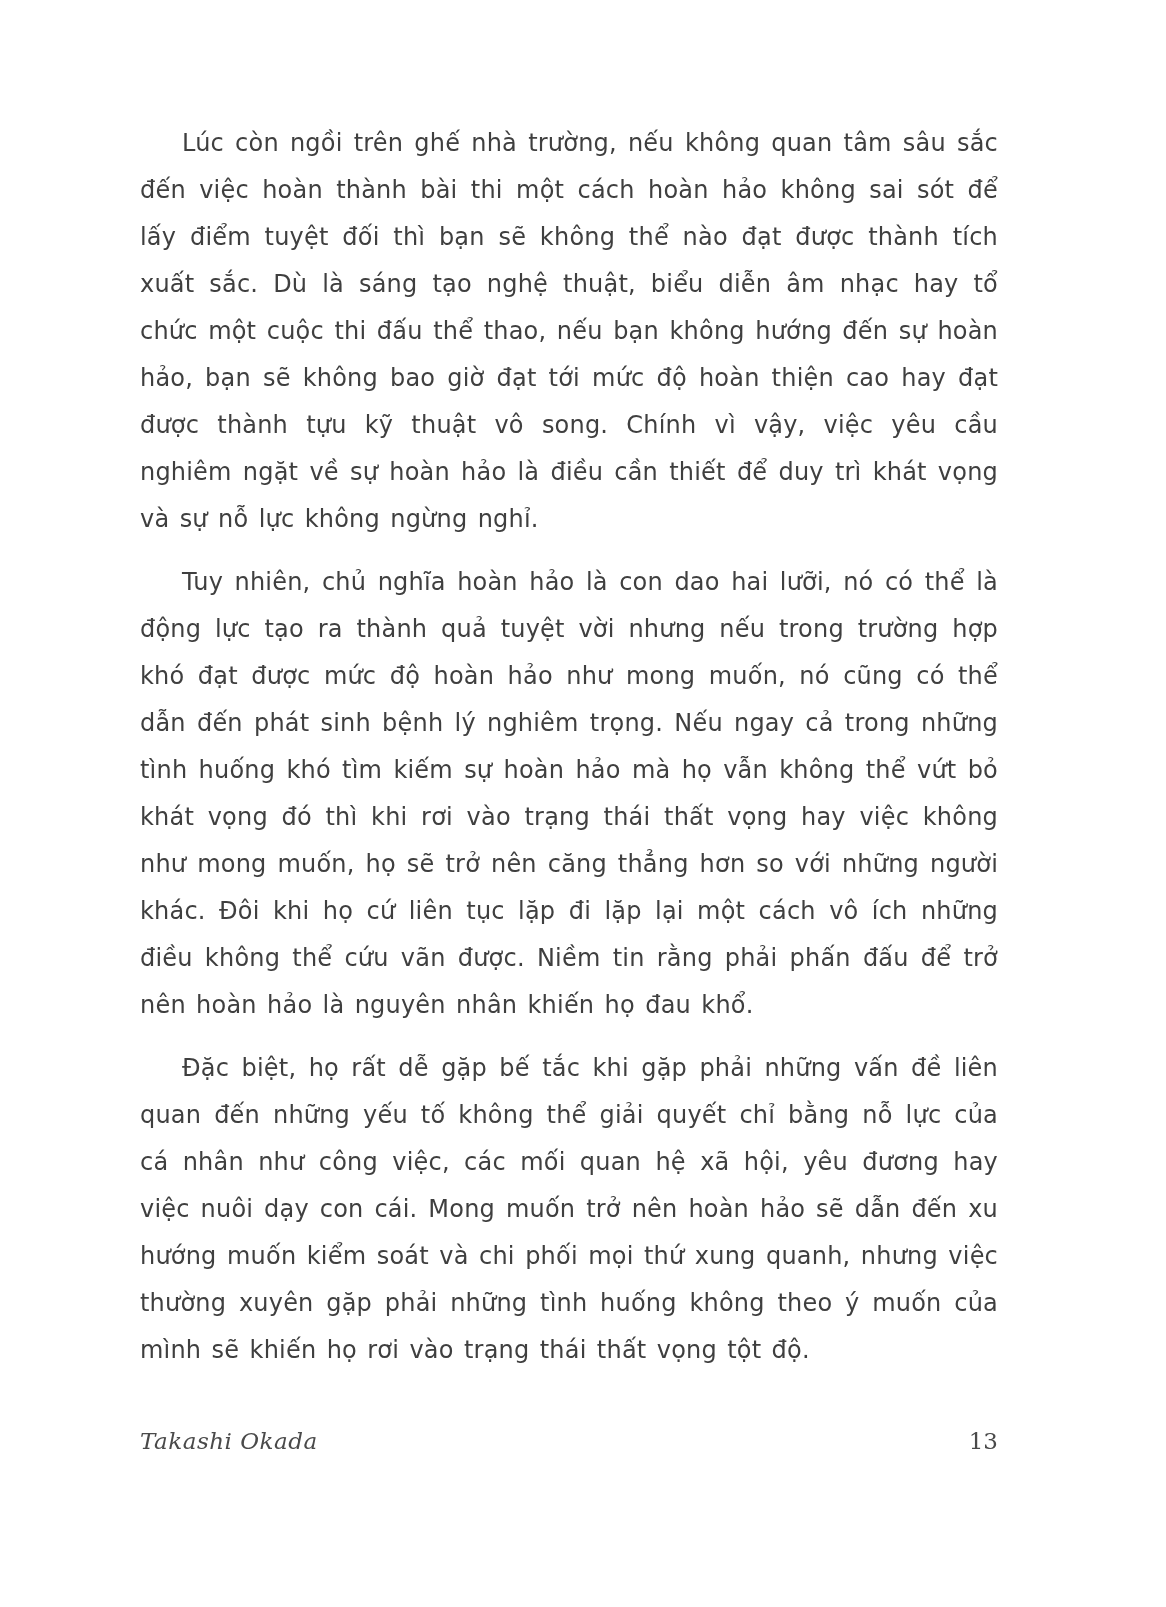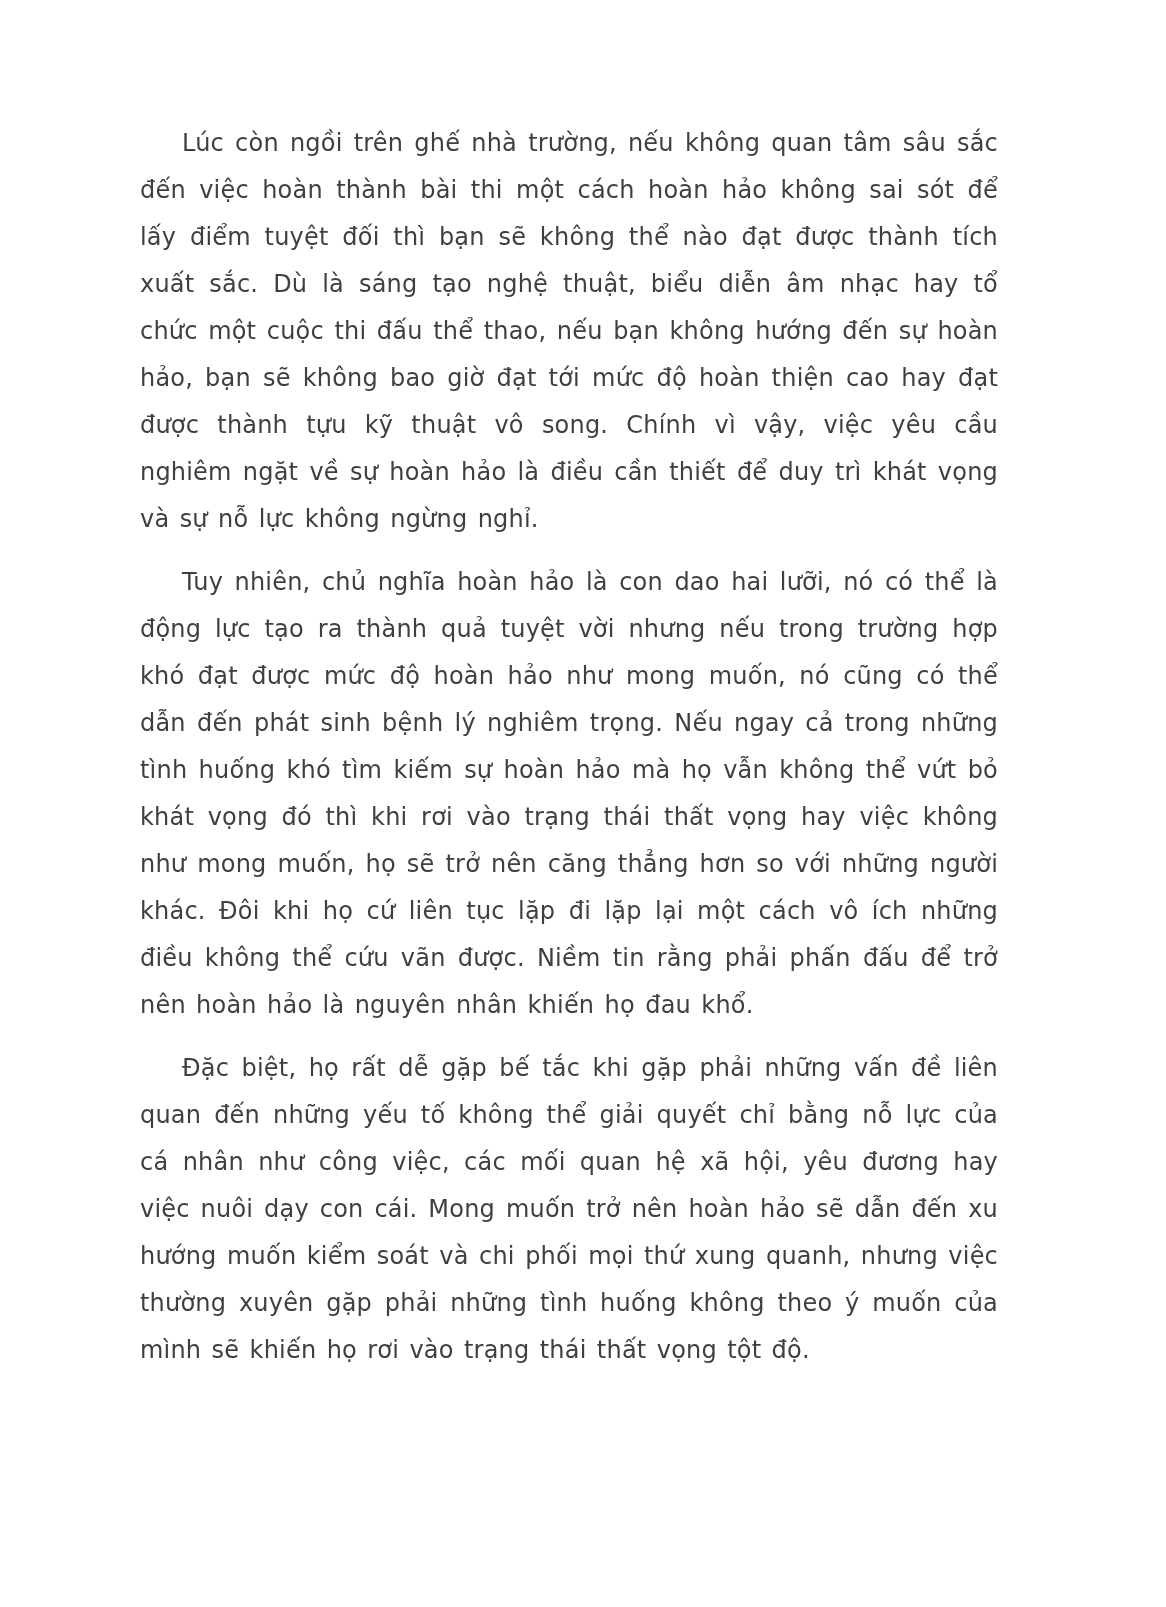--- a/index.html
+++ b/index.html
@@ -57,13 +57,17 @@
 </head>
 <body>
 
 <div class="page">
   <div class="body-text">
     <p>Lúc còn ngồi trên ghế nhà trường, nếu không quan tâm sâu sắc đến việc hoàn thành bài thi một cách hoàn hảo không sai sót để lấy điểm tuyệt đối thì bạn sẽ không thể nào đạt được thành tích xuất sắc. Dù là sáng tạo nghệ thuật, biểu diễn âm nhạc hay tổ chức một cuộc thi đấu thể thao, nếu bạn không hướng đến sự hoàn hảo, bạn sẽ không bao giờ đạt tới mức độ hoàn thiện cao hay đạt được thành tựu kỹ thuật vô song. Chính vì vậy, việc yêu cầu nghiêm ngặt về sự hoàn hảo là điều cần thiết để duy trì khát vọng và sự nỗ lực không ngừng nghỉ.</p>
     <p>Tuy nhiên, chủ nghĩa hoàn hảo là con dao hai lưỡi, nó có thể là động lực tạo ra thành quả tuyệt vời nhưng nếu trong trường hợp khó đạt được mức độ hoàn hảo như mong muốn, nó cũng có thể dẫn đến phát sinh bệnh lý nghiêm trọng. Nếu ngay cả trong những tình huống khó tìm kiếm sự hoàn hảo mà họ vẫn không thể vứt bỏ khát vọng đó thì khi rơi vào trạng thái thất vọng hay việc không như mong muốn, họ sẽ trở nên căng thẳng hơn so với những người khác. Đôi khi họ cứ liên tục lặp đi lặp lại một cách vô ích những điều không thể cứu vãn được. Niềm tin rằng phải phấn đấu để trở nên hoàn hảo là nguyên nhân khiến họ đau khổ.</p>
     <p>Đặc biệt, họ rất dễ gặp bế tắc khi gặp phải những vấn đề liên quan đến những yếu tố không thể giải quyết chỉ bằng nỗ lực của cá nhân như công việc, các mối quan hệ xã hội, yêu đương hay việc nuôi dạy con cái. Mong muốn trở nên hoàn hảo sẽ dẫn đến xu hướng muốn kiểm soát và chi phối mọi thứ xung quanh, nhưng việc thường xuyên gặp phải những tình huống không theo ý muốn của mình sẽ khiến họ rơi vào trạng thái thất vọng tột độ.</p>
   </div>
 
+  <div class="footer">
+    <span class="author">Takashi Okada</span>
+    <span class="pagenum">13</span>
+  </div>
 </div>
 
 </body></html>

